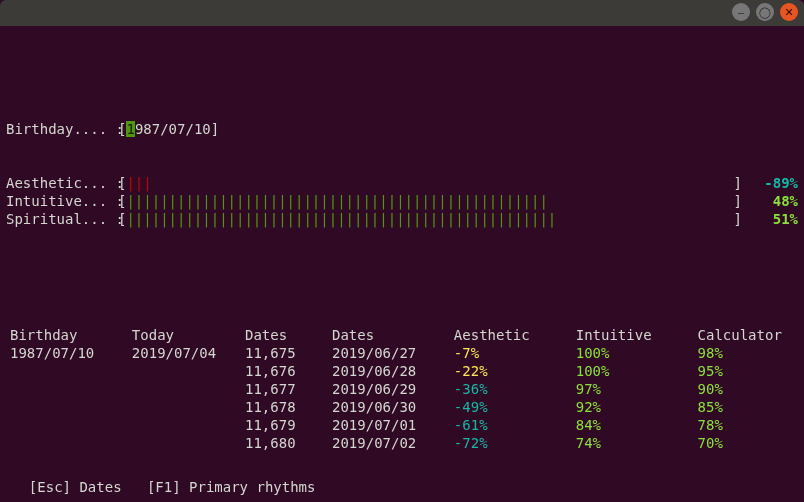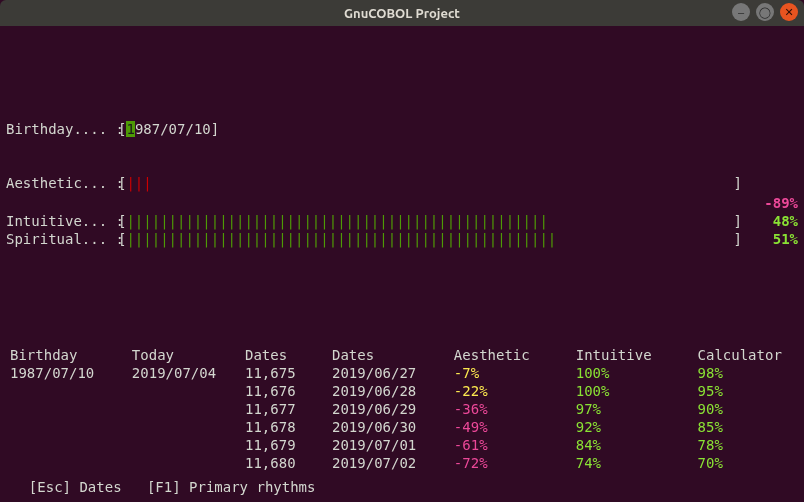--- a/index.html
+++ b/index.html
@@ -57,41 +57,40 @@
   }
   .row { display: flex; }
   .label { width: 112px; }
   .bracket { color: #d3d7cf; }
   .cursor { background: #4e9a06; color: #1a1a1a; }
   .bar-cell { flex: 1; }
   .bar-red { color: #cc0000; }
   .bar-green { color: #4e9a06; }
   .pct { width: 56px; text-align: right; }
   .green-b { color: #8ae234; font-weight: bold; }
-  .red-b { color: #ec4899; font-weight: bold; margin-top: 20px; }
+  .red-b { color: #14b8a6; font-weight: bold; }
   .yellow-b { color: #fce94f; font-weight: bold; }
 
   table.data { border-collapse: collapse; width: 100%; margin-top: 8px; }
   table.data th, table.data td { padding: 0 4px; font-weight: normal; text-align: left; }
   table.data th { color: #d3d7cf; }
   .col-days, .col-aes, .col-int, .col-spi { text-align: right; }
   .col-days { width: 80px; }
   .col-birth { width: 112px; }
   .col-today { width: 104px; }
   .col-dates { width: 112px; }
   .col-aes { width: 112px; }
   .col-int { width: 112px; }
   .col-spi { width: 96px; }
   .footer { position: absolute; bottom: 2px; left: 6px; }
 </style>
 </head>
 <body>
 
 <div class="titlebar">
-  <span class="title">GnuCOBOL Project</span>
   <div class="win-btns">
     <div class="wbtn min">–</div>
     <div class="wbtn max">◯</div>
     <div class="wbtn close">✕</div>
   </div>
 </div>
 
 <div class="term">
   <div>&nbsp;</div>
   <div class="row">

